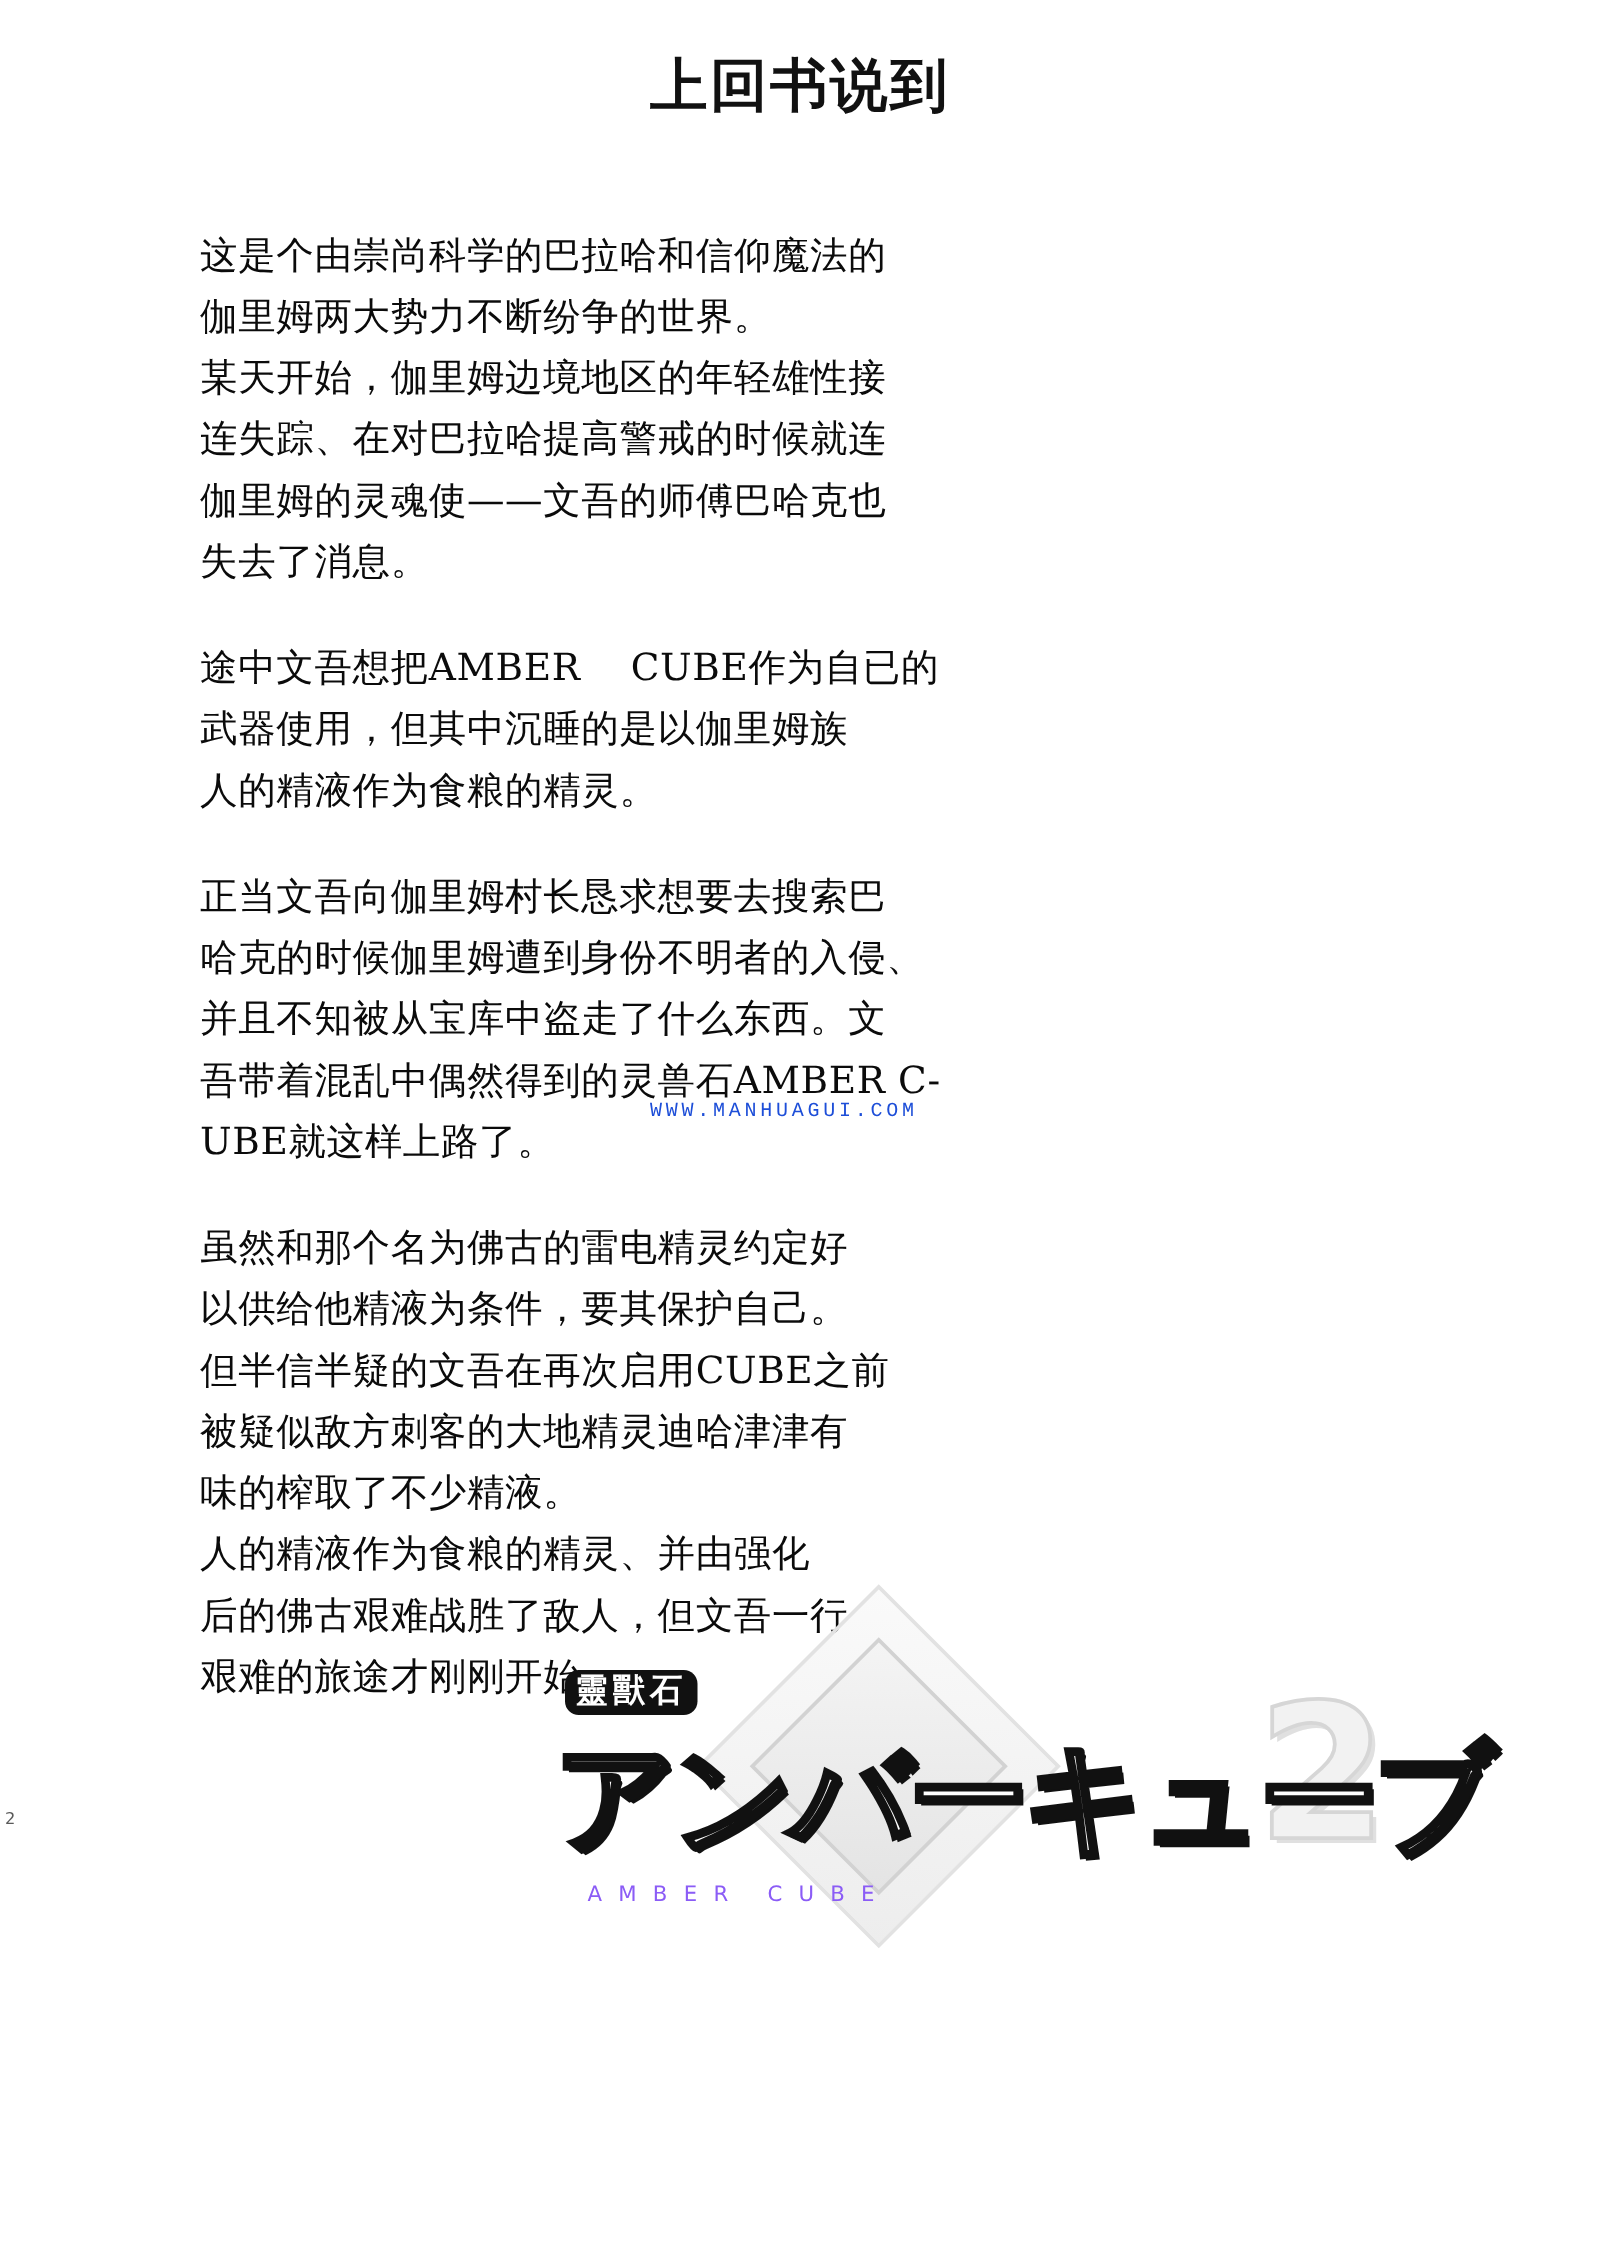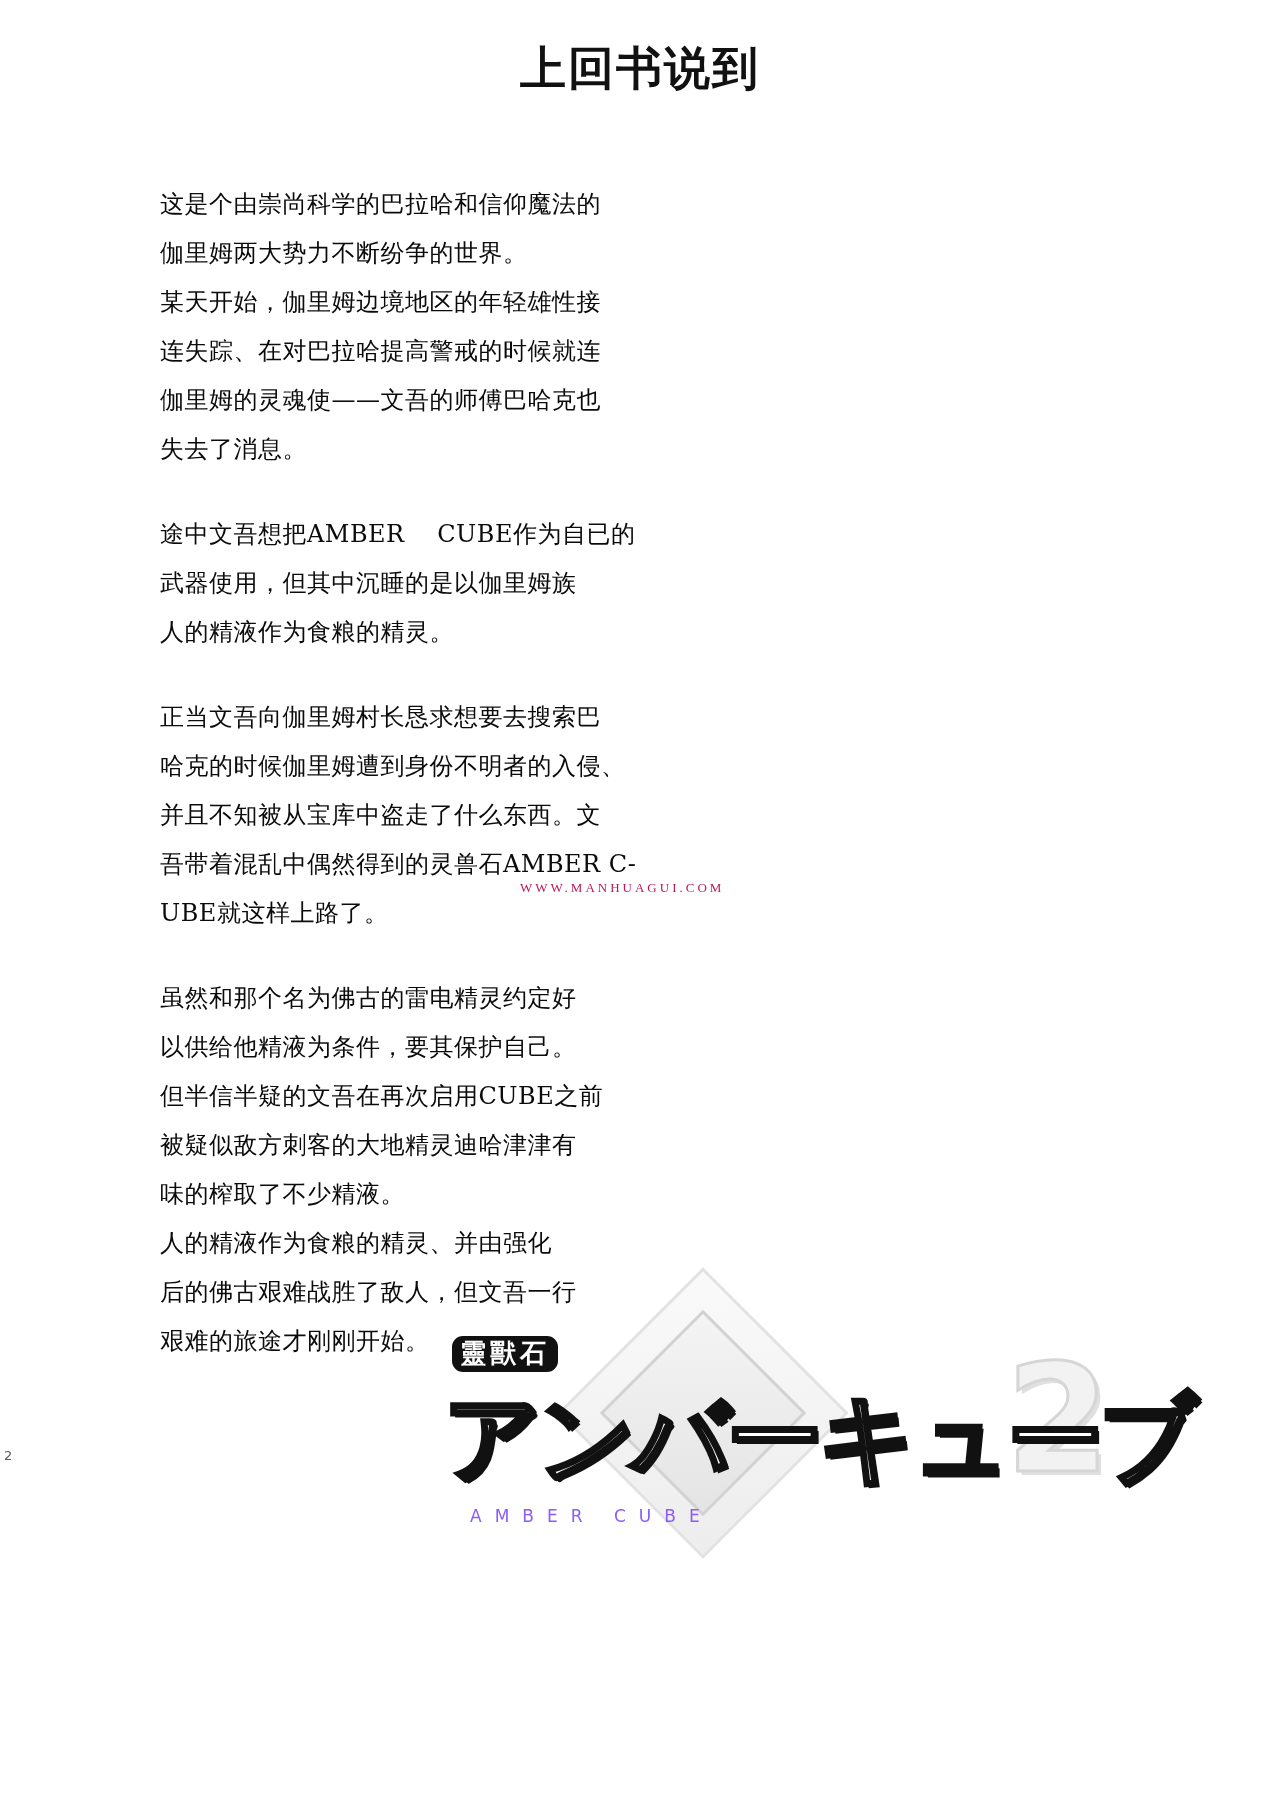--- a/index.html
+++ b/index.html
@@ -35,21 +35,21 @@
     letter-spacing: 2px;
     color: #111111;
   }
 
   .body-text {
     position: absolute;
     top: 180px;
     left: 160px;
     width: 930px;
     font-family: "DejaVu Serif", serif;
-    font-size: 24px;
+    font-size: 30px;
     line-height: 49px;
     color: #0b0b0b;
     letter-spacing: 0.5px;
   }
 
   .para {
     margin: 0 0 36px 0;
     white-space: pre-wrap;
   }
   .para:last-child { margin-bottom: 0; }
@@ -147,24 +147,24 @@
     font-size: 17px;
     letter-spacing: 13px;
     color: #8b5cf6;
     white-space: nowrap;
   }
 
   .watermark {
     position: absolute;
     left: 520px;
     top: 880px;
-    font-family: Liberation Serif, serif;
-    font-size: 13px;
+    font-family: Liberation Mono, monospace;
+    font-size: 16px;
     letter-spacing: 3px;
-    color: #be185d;
+    color: #1d4ed8;
     white-space: nowrap;
   }
 </style>
 </head>
 <body>
 
 <div class="page">
 
   <div class="page-title">上回书说到</div>
 

